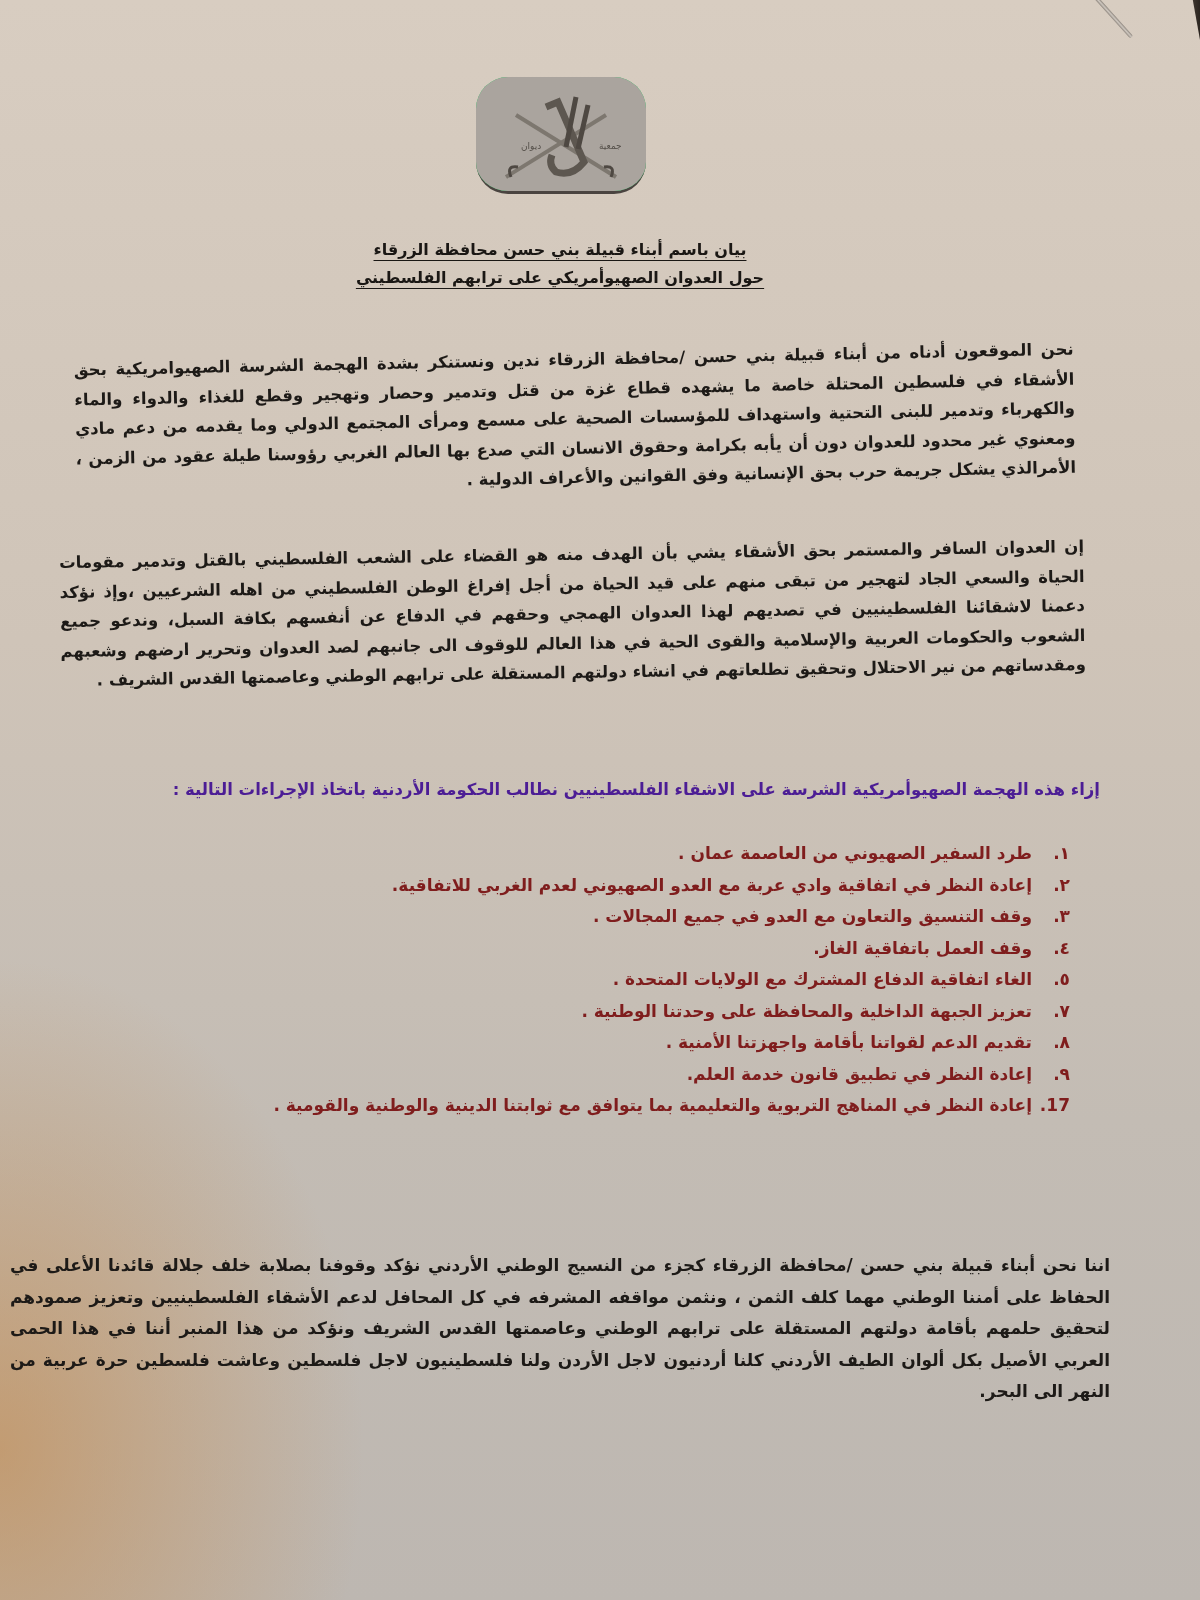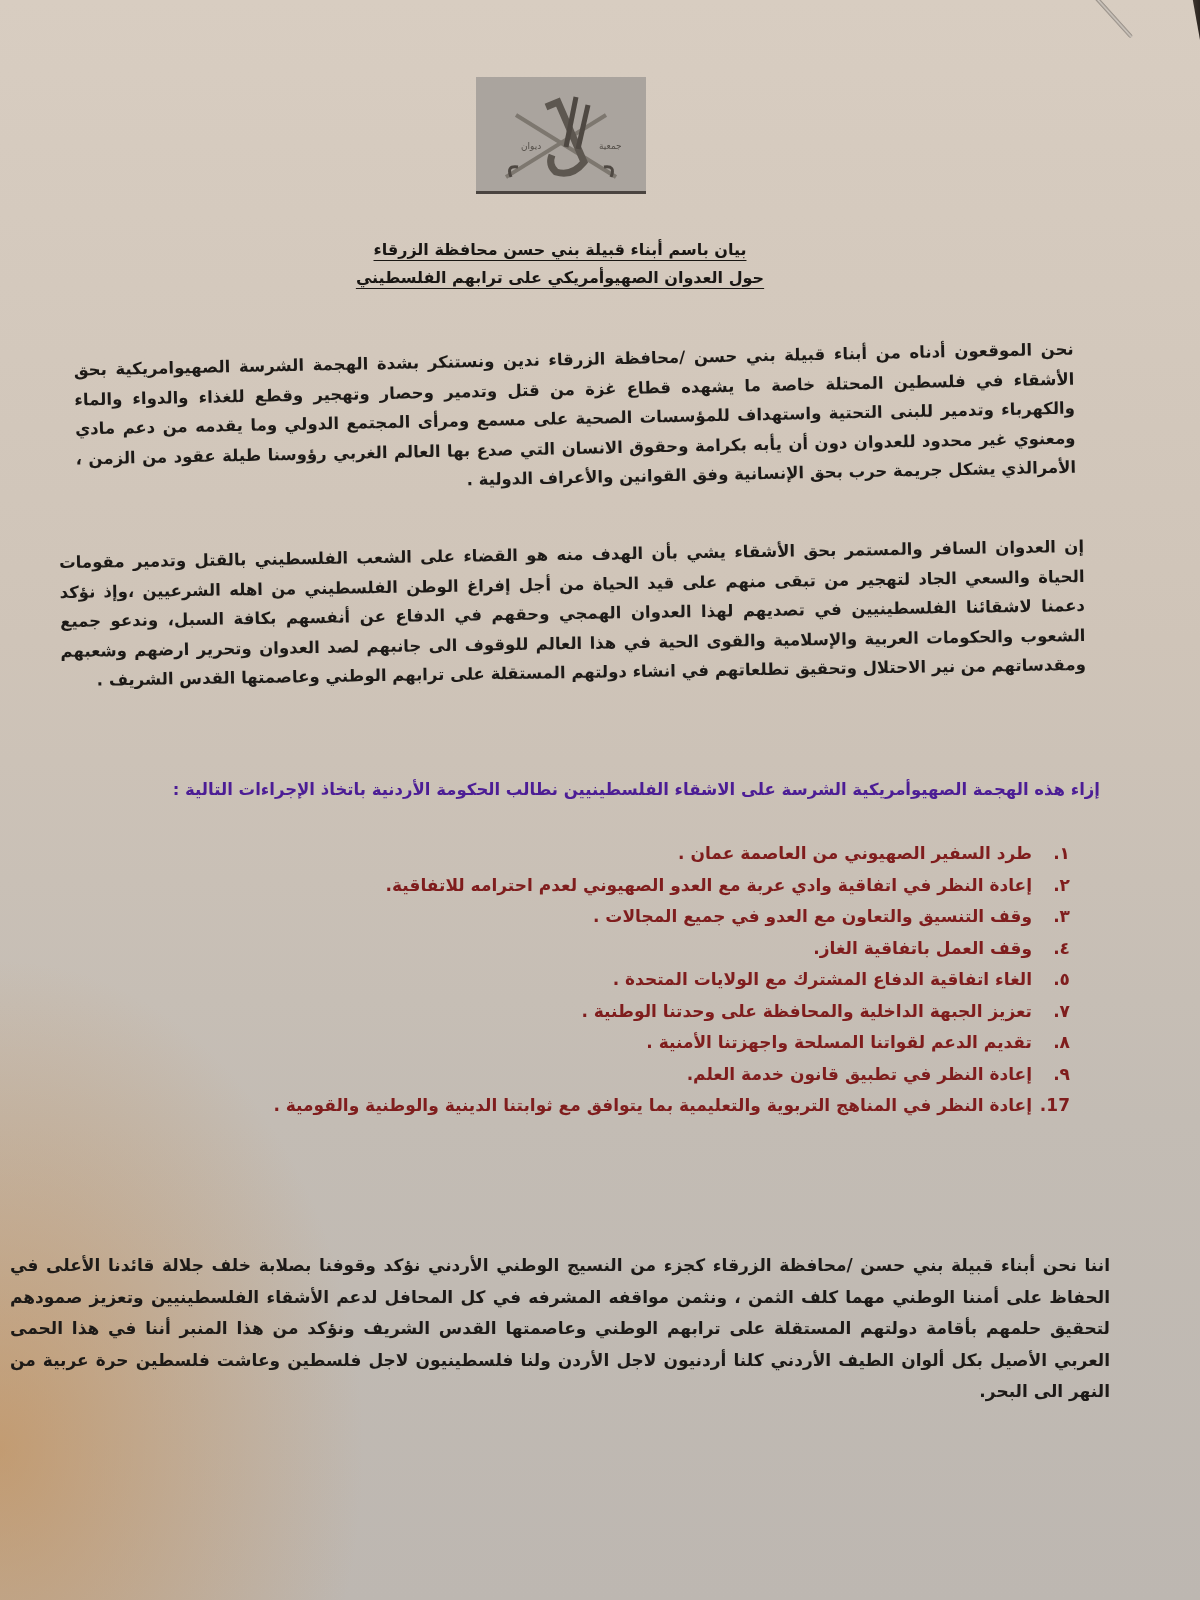--- a/index.html
+++ b/index.html
@@ -22,20 +22,21 @@
   .pen {
     position: absolute; left: 1090px; top: -6px; width: 4px; height: 60px;
     background: linear-gradient(90deg, #8d857d, #cfc8c0, #8d857d);
     transform: rotate(-42deg); transform-origin: top left;
     border-radius: 2px;
   }
   .logo {
     position: absolute; left: 476px; top: 77px; width: 170px; height: 114px;
     background: #22c55e; border-bottom: 3px solid #4a4440;
     overflow: hidden;
+    border-radius: 32px;
   }
   .logo svg { width: 100%; height: 100%; }
   .title {
     position: absolute; direction: rtl; text-align: center;
     font-size: 16px; font-weight: bold; color: #1a1714;
     text-decoration: underline; text-underline-offset: 5px;
   }
   .para {
     position: absolute; direction: rtl; text-align: justify;
     font-size: 16.5px; line-height: 29.5px; font-weight: bold; color: #1d1a17;
@@ -74,23 +75,23 @@
 <div class="title" style="left:330px; top:268px; width:460px;">حول العدوان الصهيوأمريكي على ترابهم الفلسطيني</div>
 
 <div class="para" style="left:75px; top:345px; width:1000px; transform: rotate(-1.2deg);">نحن الموقعون أدناه من أبناء قبيلة بني حسن /محافظة الزرقاء ندين ونستنكر بشدة الهجمة الشرسة الصهيوامريكية بحق الأشقاء في فلسطين المحتلة خاصة ما يشهده قطاع غزة من قتل وتدمير وحصار وتهجير وقطع للغذاء والدواء والماء والكهرباء وتدمير للبنى التحتية واستهداف للمؤسسات الصحية على مسمع ومرأى المجتمع الدولي وما يقدمه من دعم مادي ومعنوي غير محدود للعدوان دون أن يأبه بكرامة وحقوق الانسان التي صدع بها العالم الغربي رؤوسنا طيلة عقود من الزمن ، الأمرالذي يشكل جريمة حرب بحق الإنسانية وفق القوانين والأعراف الدولية .</div>
 
 <div class="para" style="left:60px; top:540px; width:1025px; transform: rotate(-0.9deg);">إن العدوان السافر والمستمر بحق الأشقاء يشي بأن الهدف منه هو القضاء على الشعب الفلسطيني بالقتل وتدمير مقومات الحياة والسعي الجاد لتهجير من تبقى منهم على قيد الحياة من أجل إفراغ الوطن الفلسطيني من اهله الشرعيين ،وإذ نؤكد دعمنا لاشقائنا الفلسطينيين في تصديهم لهذا العدوان الهمجي وحقهم في الدفاع عن أنفسهم بكافة السبل، وندعو جميع الشعوب والحكومات العربية والإسلامية والقوى الحية في هذا العالم للوقوف الى جانبهم لصد العدوان وتحرير ارضهم وشعبهم ومقدساتهم من نير الاحتلال وتحقيق تطلعاتهم في انشاء دولتهم المستقلة على ترابهم الوطني وعاصمتها القدس الشريف .</div>
 
 <div class="intro-line" style="right:100px; top:780px;">إزاء هذه الهجمة الصهيوأمريكية الشرسة على الاشقاء الفلسطينيين نطالب الحكومة الأردنية باتخاذ الإجراءات التالية :</div>
 
 <ul class="list" style="right:130px; top:838px; width:900px;">
   <li><span class="num">١.</span><span>طرد السفير الصهيوني من العاصمة عمان .</span></li>
-  <li><span class="num">٢.</span><span>إعادة النظر في اتفاقية وادي عربة مع العدو الصهيوني لعدم احترامه للاتفاقية.</span></li>
+  <li><span class="num">٢.</span><span>إعادة النظر في اتفاقية وادي عربة مع العدو الصهيوني لعدم الغربي للاتفاقية.</span></li>
   <li><span class="num">٣.</span><span>وقف التنسيق والتعاون مع العدو في جميع المجالات .</span></li>
   <li><span class="num">٤.</span><span>وقف العمل باتفاقية الغاز.</span></li>
   <li><span class="num">٥.</span><span>الغاء اتفاقية الدفاع المشترك مع الولايات المتحدة .</span></li>
   <li><span class="num">٧.</span><span>تعزيز الجبهة الداخلية والمحافظة على وحدتنا الوطنية .</span></li>
-  <li><span class="num">٨.</span><span>تقديم الدعم لقواتنا المسلحة واجهزتنا الأمنية .</span></li>
+  <li><span class="num">٨.</span><span>تقديم الدعم لقواتنا بأقامة واجهزتنا الأمنية .</span></li>
   <li><span class="num">٩.</span><span>إعادة النظر في تطبيق قانون خدمة العلم.</span></li>
   <li><span class="num">17.</span><span>إعادة النظر في المناهج التربوية والتعليمية بما يتوافق مع ثوابتنا الدينية والوطنية والقومية .</span></li>
 </ul>
 
 <div class="para" style="left:10px; top:1250px; width:1100px; line-height:31.5px; font-size:17px;">اننا نحن أبناء قبيلة بني حسن /محافظة الزرقاء كجزء من النسيج الوطني الأردني نؤكد وقوفنا بصلابة خلف جلالة قائدنا الأعلى في الحفاظ على أمننا الوطني مهما كلف الثمن ، ونثمن مواقفه المشرفه في كل المحافل لدعم الأشقاء الفلسطينيين وتعزيز صمودهم لتحقيق حلمهم بأقامة دولتهم المستقلة على ترابهم الوطني وعاصمتها القدس الشريف ونؤكد من هذا المنبر أننا في هذا الحمى العربي الأصيل بكل ألوان الطيف الأردني كلنا أردنيون لاجل الأردن ولنا فلسطينيون لاجل فلسطين وعاشت فلسطين حرة عربية من النهر الى البحر.</div>
 
 </body></html>

